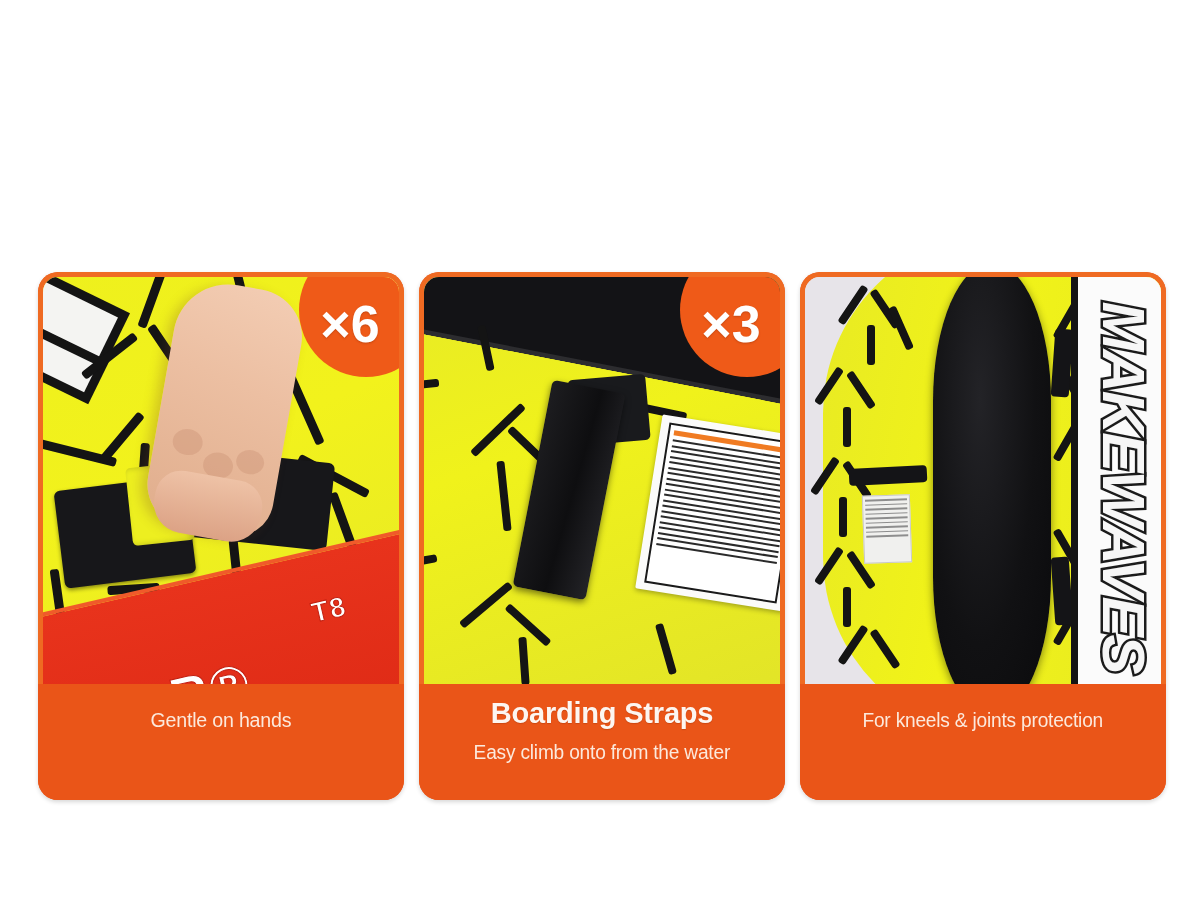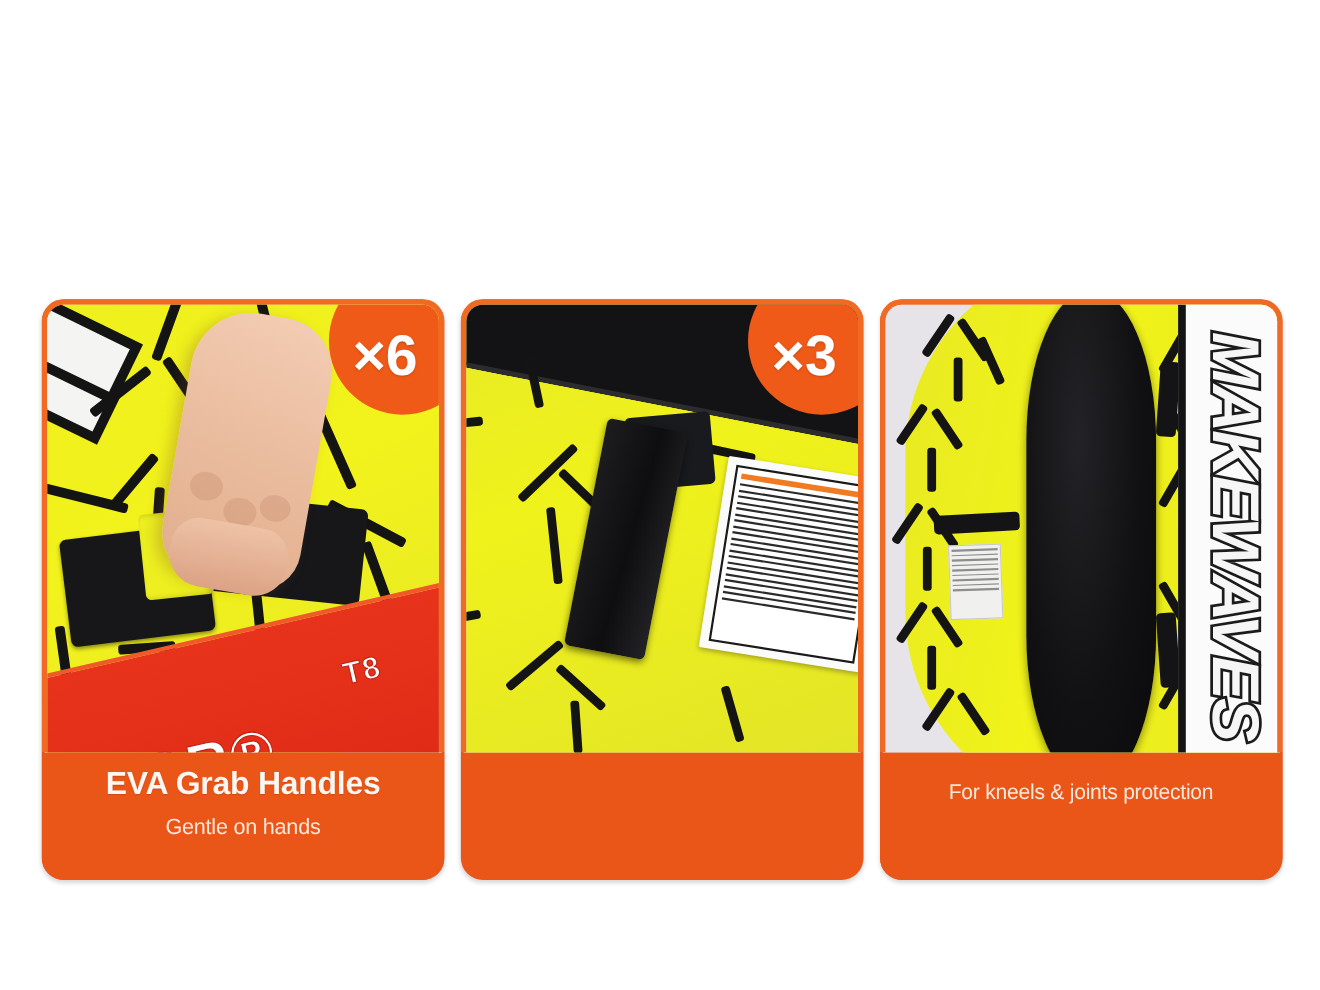--- a/index.html
+++ b/index.html
@@ -410,21 +410,20 @@
             <span class="c1-redtext" style="left:318px;top:42px;font-size:28px;">T8</span>
           </div>
         </div>
 
         <div class="badge">
           <span class="badge-text">×6</span>
         </div>
       </div>
 
       <div class="caption">
-        <div class="cap-title">EVA Grab Handles</div>
         <div class="cap-sub">Gentle on hands</div>
       </div>
     </div>
 
     <div class="card narrow">
       <div class="photo">
         <div class="photo-inner">
           <div class="c2-bg"></div>
           <div class="c2-blackband"></div>
 
@@ -468,20 +467,24 @@
                 <div class="lbl-line"></div>
             </div>
           </div>
         </div>
 
         <div class="badge">
           <span class="badge-text">×3</span>
         </div>
       </div>
 
+      <div class="caption">
+        <div class="cap-title">Boarding Straps</div>
+        <div class="cap-sub">Easy climb onto from the water</div>
+      </div>
     </div>
 
     <div class="card narrow">
       <div class="photo">
         <div class="photo-inner">
           <div class="c3-bg"></div>
           <div class="c3-tube"></div>
 
           <div class="crack" style="left:44px;top:6px;width:8px;height:44px;transform:rotate(34deg);"></div>
           <div class="crack" style="left:76px;top:10px;width:8px;height:44px;transform:rotate(-34deg);"></div>

